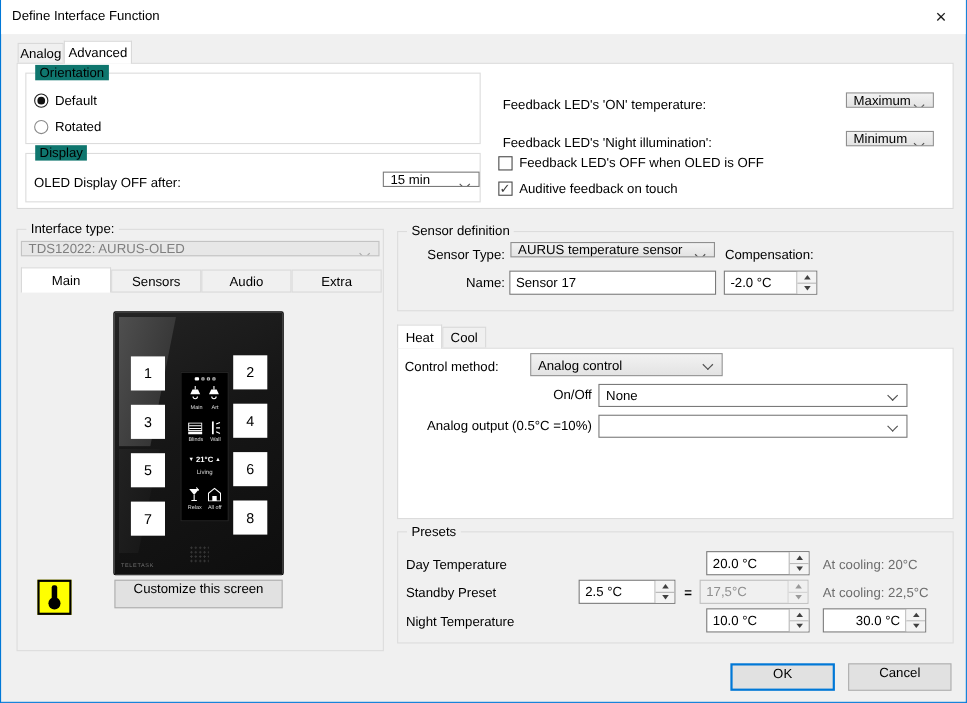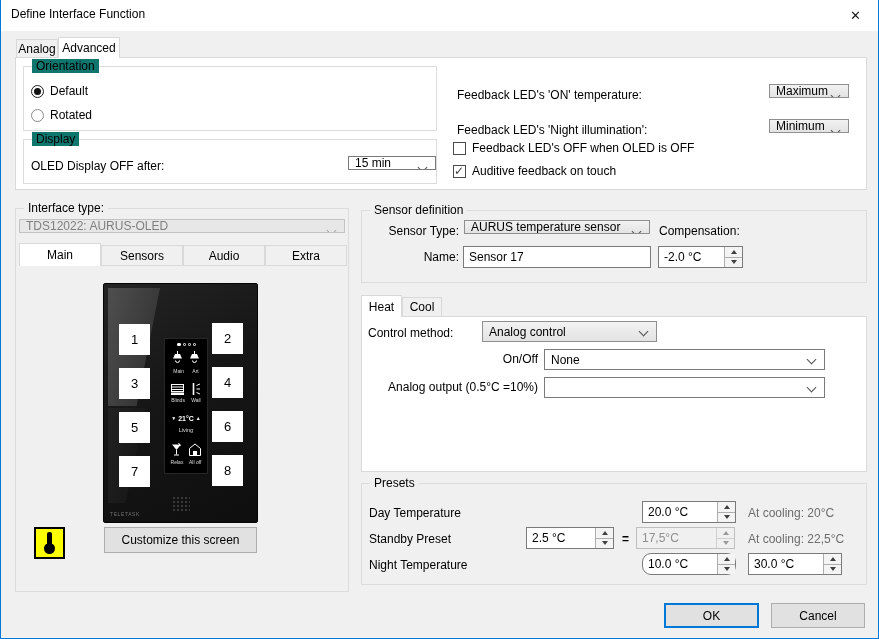--- a/index.html
+++ b/index.html
@@ -51,21 +51,21 @@
   .spin.disabled{border-color:#bfbfbf;background:#f0f0f0;color:#8f8f8f;}
   .spin.disabled .btns{border-left-color:#cfcfcf;}
   .spin.disabled .btns span{background:#f0f0f0;border-color:#cfcfcf;}
   .spin.disabled .tri-up{border-bottom-color:#9a9a9a;}
   .spin.disabled .tri-dn{border-top-color:#9a9a9a;}
   
   .tinput{position:absolute;box-sizing:border-box;height:22px;border:1px solid #7a7a7a;background:#fff;
           font-family:inherit;font-size:12px;padding:0 5px;outline:none;}
   
   .btn{position:absolute;box-sizing:border-box;background:#e1e1e1;border:1px solid #adadad;
-       display:flex;align-items:center;justify-content:center;white-space:nowrap;}
+       display:flex;justify-content:center;white-space:nowrap;}
   .btn.focused{border:2px solid #0078d7;}
   
   .panel{position:absolute;left:102px;top:283px;width:155px;height:240px;background:linear-gradient(150deg,#242424 0%,#161616 45%,#0e0e0e 100%);border:1px solid #050505;box-sizing:border-box;border-radius:2px;overflow:hidden;}
   .refl1{position:absolute;left:4px;top:4px;width:52px;height:118px;background:linear-gradient(105deg,#4f4f4f,#2c2c2c);clip-path:polygon(0 0,100% 0,55% 100%,0 100%);}
   .refl2{position:absolute;left:4px;top:124px;width:44px;height:95px;background:linear-gradient(105deg,#222,#131313);clip-path:polygon(0 0,85% 0,40% 100%,0 100%);}
   .pbtn{position:absolute;width:31px;height:31px;background:#fff;color:#000;font-size:13px;display:flex;align-items:center;justify-content:center;}
   .oled{position:absolute;left:60px;top:54px;width:44px;height:136px;background:#000;border:1px solid #262626;box-sizing:border-box;color:#fff;}
   .orow{position:absolute;left:0;width:100%;display:flex;justify-content:space-evenly;align-items:flex-end;}
   .olab{position:absolute;left:0;width:100%;display:flex;justify-content:space-evenly;font-size:5px;color:#ddd;}
   .dots{position:absolute;top:4px;left:0;width:100%;display:flex;justify-content:center;gap:2px;align-items:center;}
@@ -344,32 +344,32 @@
           <i class="tri-up"></i>
         </span>
       <span>
           <i class="tri-dn"></i>
         </span>
     </span>
   </div>
   <span class="lbl note" style="left:747px;top:532px;">At cooling: 22,5°C</span>
 
   <span class="lbl" style="left:368px;top:558px;">Night Temperature</span>
-  <div class="spin" style="left:641px;top:553px;width:94px;border-radius:9px;">
+  <div class="spin" style="left:641px;top:553px;width:94px;">
     <span class="txt">10.0 °C</span>
     <span class="btns">
       <span>
           <i class="tri-up"></i>
         </span>
       <span>
           <i class="tri-dn"></i>
         </span>
     </span>
   </div>
-  <div class="spin" style="left:747px;top:553px;width:94px;">
+  <div class="spin" style="left:747px;top:553px;width:94px;padding-left:24px;">
     <span class="txt">30.0 °C</span>
     <span class="btns">
       <span>
           <i class="tri-up"></i>
         </span>
       <span>
           <i class="tri-dn"></i>
         </span>
     </span>
   </div>

